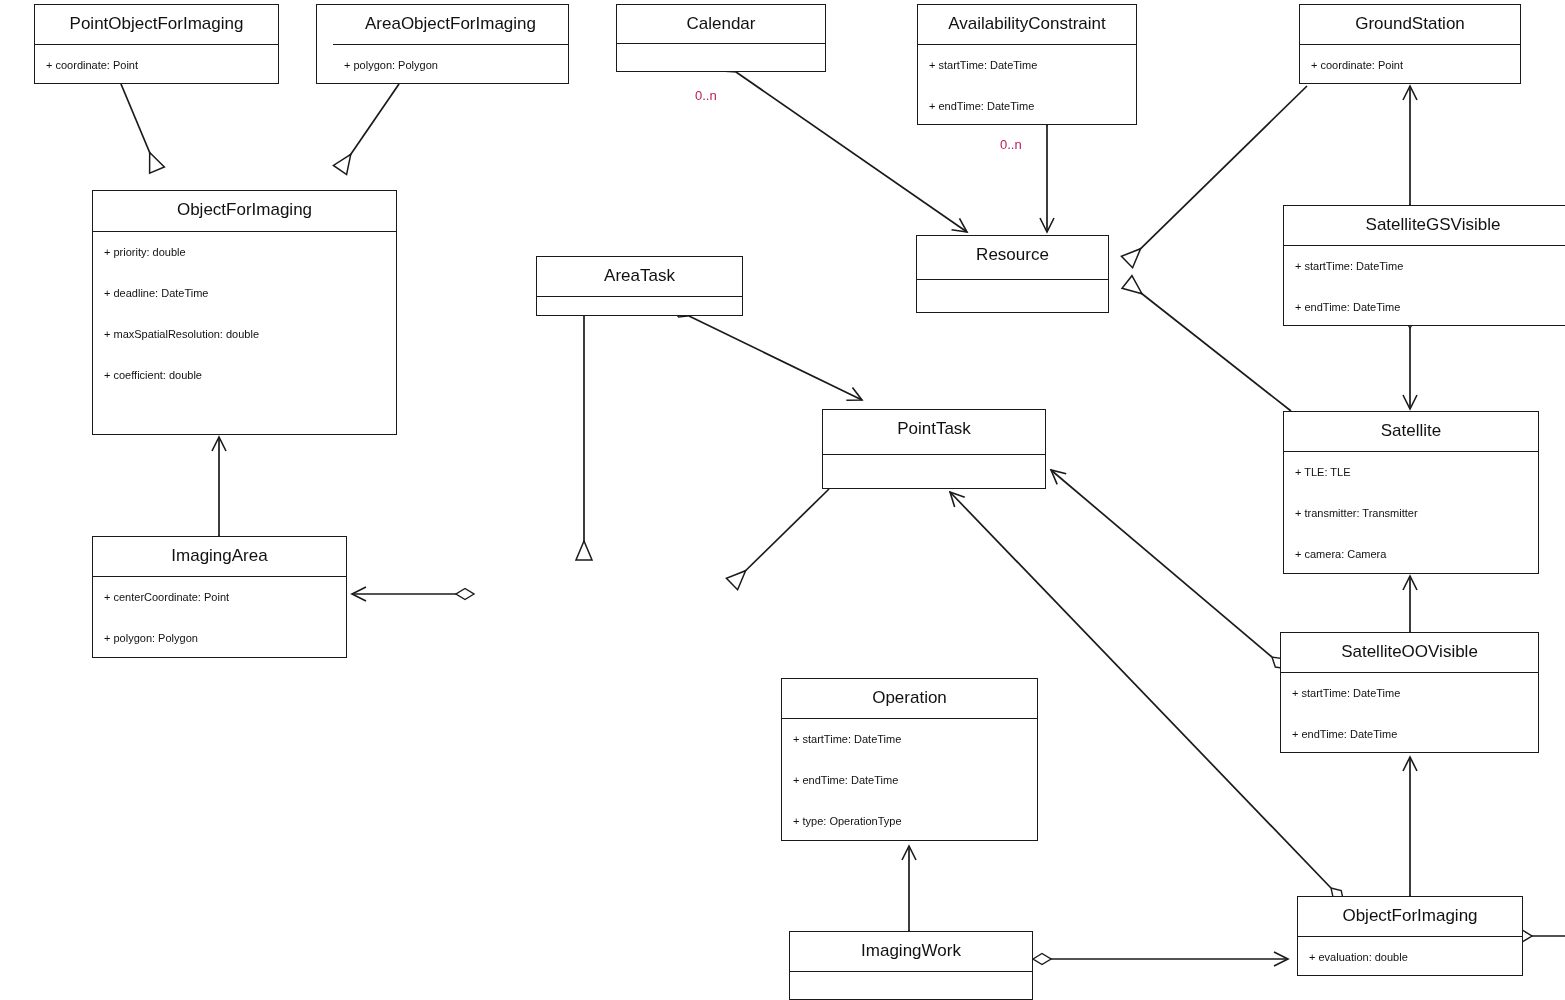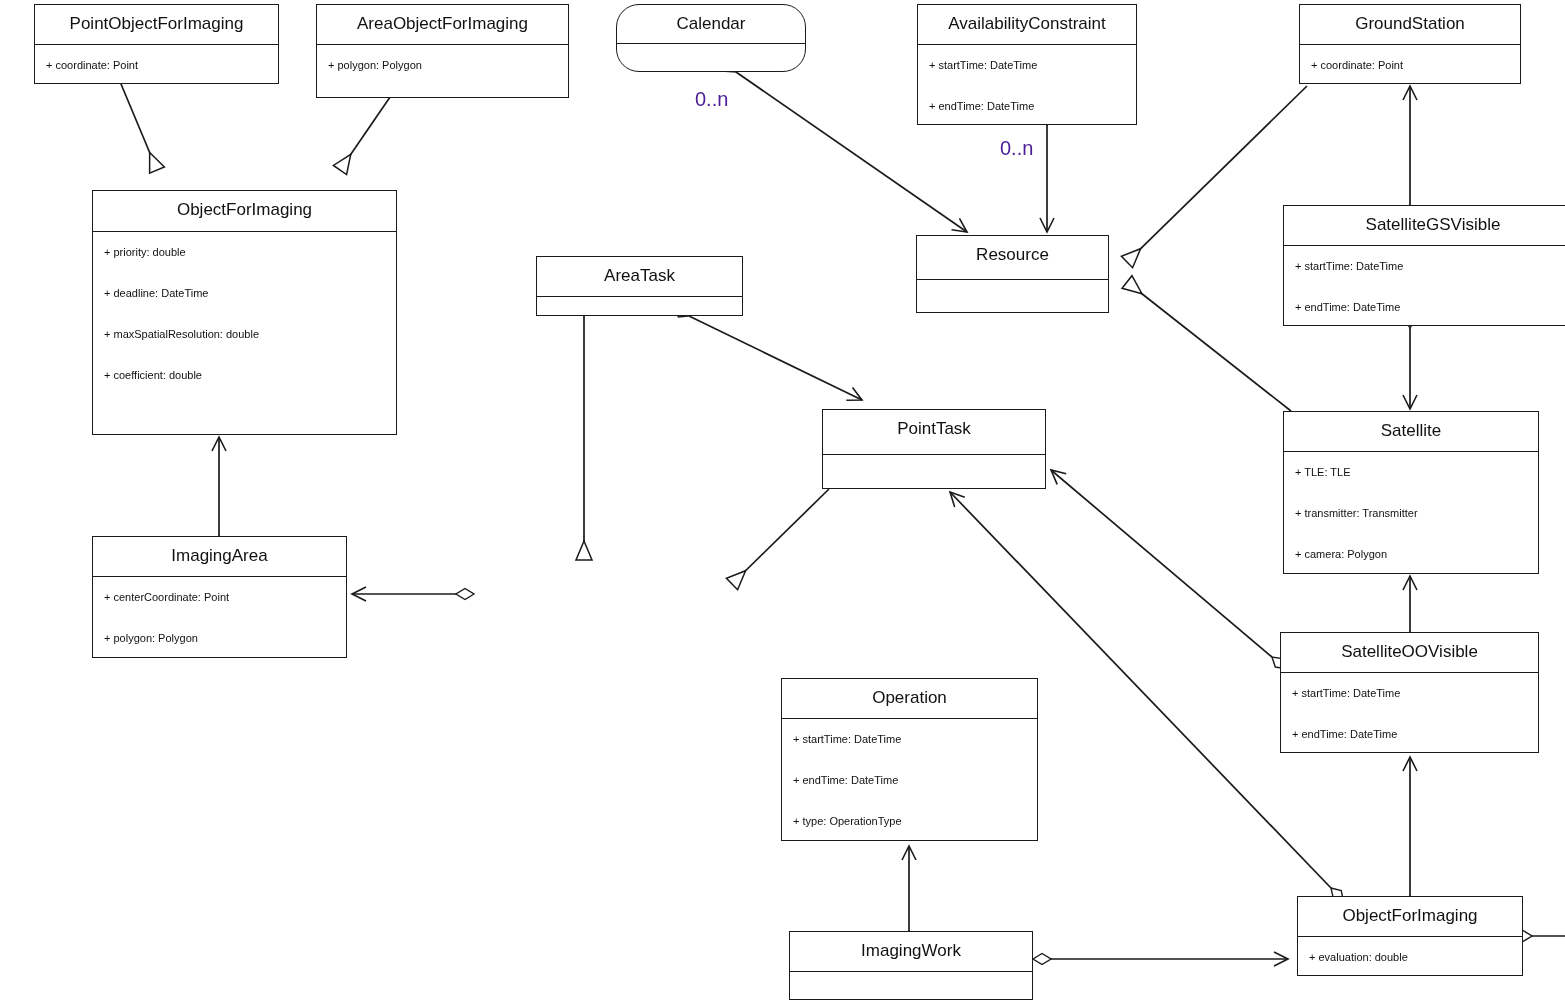--- a/index.html
+++ b/index.html
@@ -57,22 +57,22 @@
     line-height: 41px;
     height: 41px;
     white-space: nowrap;
     overflow: hidden;
   }
   .uml-attrs.empty {
     height: 100%;
   }
   .edge-label {
     position: absolute;
-    font-size: 20px;
-    color: #4c1d95;
+    font-size: 13px;
+    color: #be185d;
     z-index: 3;
     white-space: nowrap;
   }
 </style>
 </head>
 <body>
 
 <div id="canvas">
 
   <svg id="edges" viewBox="0 0 1565 1000" width="1565" height="1000">
@@ -132,28 +132,28 @@
     </g>
   </svg>
 
   <div class="uml-class" style="left:5px; top:4px; width:245px; height:80px;">
     <div class="uml-name" style="height:39px;">PointObjectForImaging</div>
     <div class="uml-attrs" style="height:41px;">
       <div class="attr">+ coordinate: Point</div>
     </div>
   </div>
 
-  <div class="uml-class" style="left:287px; top:4px; width:253px; height:94px;">
+  <div class="uml-class" style="left:287px; top:4px; width:253px; height:80px;padding-left:16px;">
     <div class="uml-name" style="height:39px;">AreaObjectForImaging</div>
     <div class="uml-attrs" style="height:41px;">
       <div class="attr">+ polygon: Polygon</div>
     </div>
   </div>
 
-  <div class="uml-class" style="left:587px; top:4px; width:190px; height:68px;border-radius:23px;">
+  <div class="uml-class" style="left:587px; top:4px; width:210px; height:68px;">
     <div class="uml-name" style="height:38px;">Calendar</div>
     <div class="uml-attrs empty" style="height:30px;"></div>
   </div>
 
   <div class="uml-class" style="left:888px; top:4px; width:220px; height:121px;">
     <div class="uml-name" style="height:39px;">AvailabilityConstraint</div>
     <div class="uml-attrs" style="height:82px;">
       <div class="attr">+ startTime: DateTime</div>
       <div class="attr">+ endTime: DateTime</div>
     </div>
@@ -197,21 +197,21 @@
   <div class="uml-class" style="left:793px; top:409px; width:224px; height:80px;">
     <div class="uml-name" style="height:44px;">PointTask</div>
     <div class="uml-attrs empty" style="height:36px;"></div>
   </div>
 
   <div class="uml-class" style="left:1254px; top:411px; width:256px; height:163px;">
     <div class="uml-name" style="height:39px;">Satellite</div>
     <div class="uml-attrs" style="height:124px;">
       <div class="attr">+ TLE: TLE</div>
       <div class="attr">+ transmitter: Transmitter</div>
-      <div class="attr">+ camera: Polygon</div>
+      <div class="attr">+ camera: Camera</div>
     </div>
   </div>
 
   <div class="uml-class" style="left:63px; top:536px; width:255px; height:122px;">
     <div class="uml-name" style="height:39px;">ImagingArea</div>
     <div class="uml-attrs" style="height:83px;">
       <div class="attr">+ centerCoordinate: Point</div>
       <div class="attr">+ polygon: Polygon</div>
     </div>
   </div>

